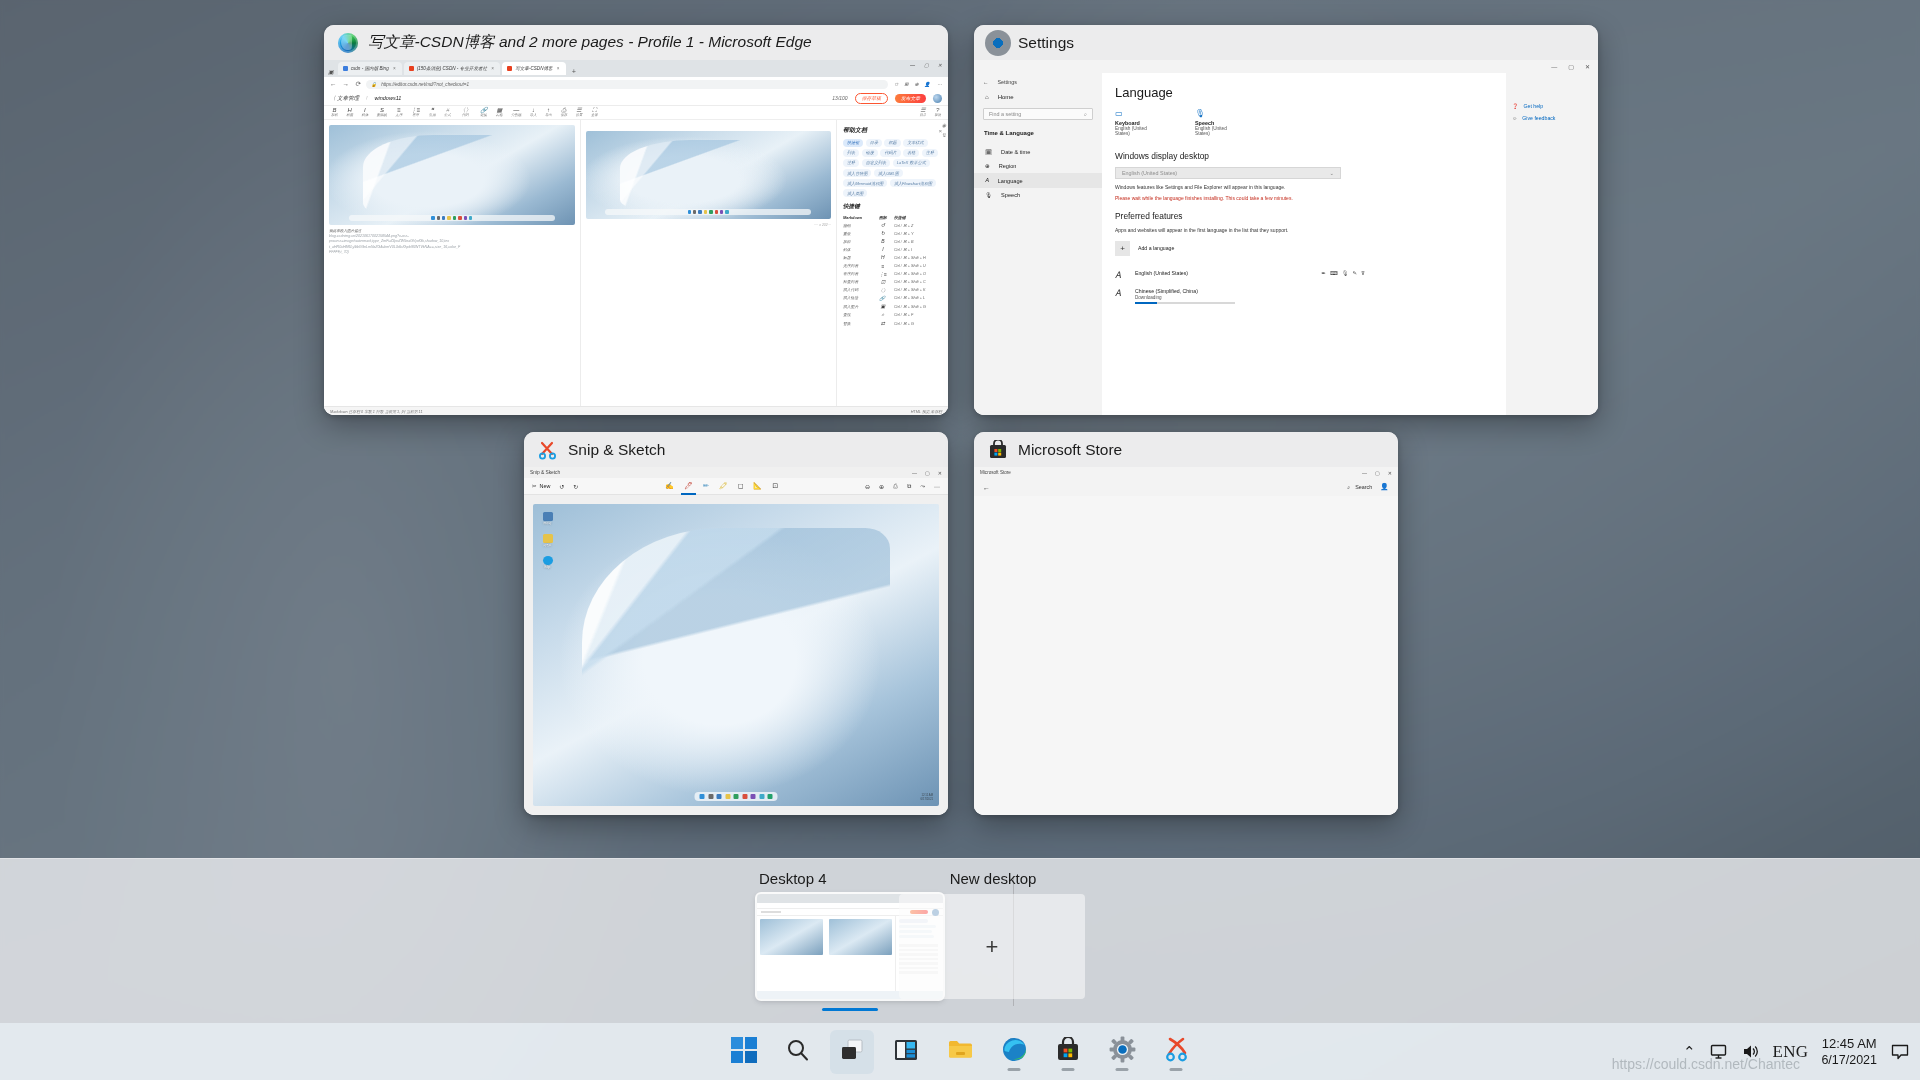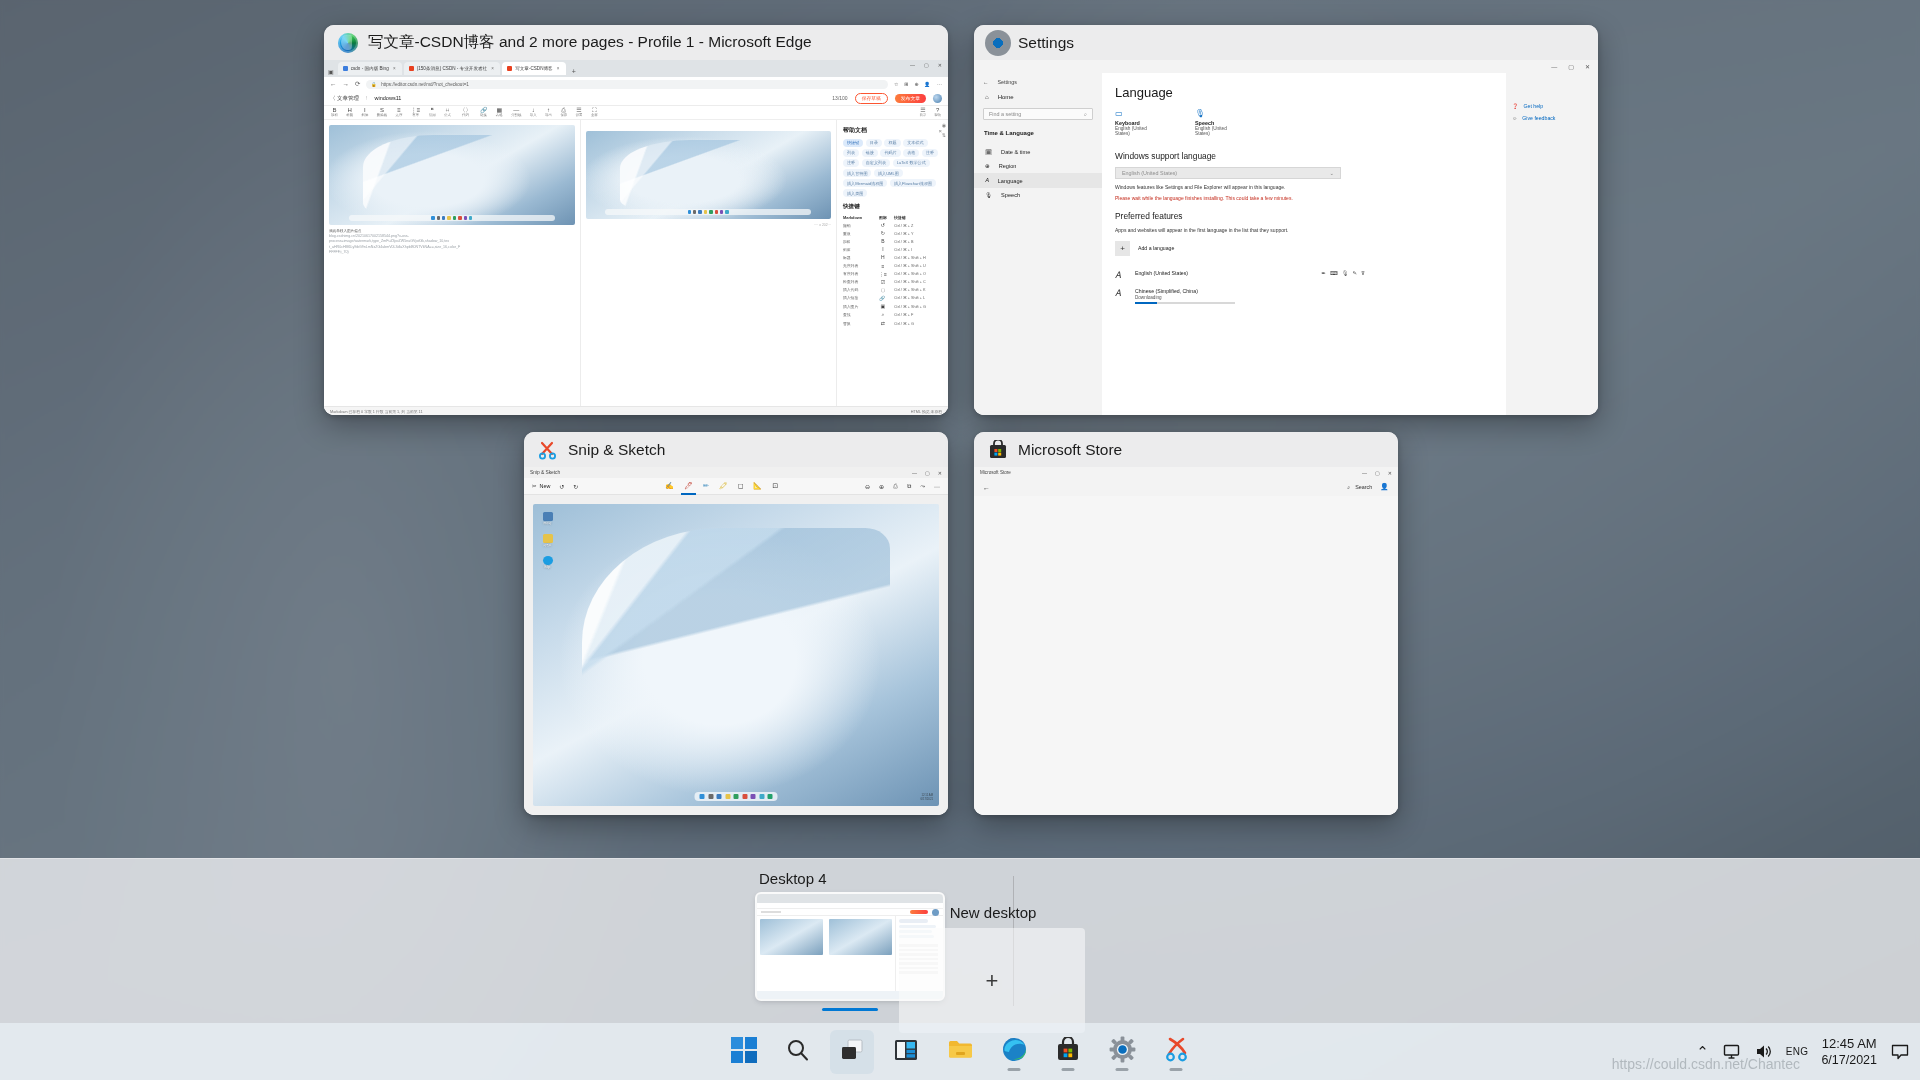--- a/index.html
+++ b/index.html
@@ -253,32 +253,32 @@
     display:flex; align-items:center;
   }
   #tb-center { position:absolute; left:50%; transform:translateX(-50%); display:flex; align-items:center; gap:10px; }
   .tb-btn { width:44px; height:44px; border-radius:6px; display:flex; align-items:center;
     justify-content:center; position:relative; }
   .tb-btn.active { background: rgba(210,222,232,.85); }
   .tb-ind { position:absolute; bottom:3px; left:50%; transform:translateX(-50%);
     width:13px; height:3px; border-radius:2px; background:#9aa2a9; }
   #tb-right { position:absolute; right:10px; display:flex; align-items:center; gap:13px; color:#1a1a1a; }
   .tray-ico { font-size:15px; color:#1a1a1a; display:flex; align-items:center; }
-  #tb-lang { font-size:10px; letter-spacing:.3px; }
+  #tb-lang { font-size:17px; letter-spacing:.3px;font-family:Liberation Serif, serif; }
   #tb-clock { font-size:13px; line-height:16px; text-align:center; }
   #tb-clock div:last-child { font-size:12.5px; }
   .watermark { position:absolute; right:120px; bottom:8px; font-size:14px; color:rgba(120,128,136,.45); }
 </style>
 </head>
 <body>
 
 <div id="desktop">
   <div id="taskview-scrim"></div>
 
-  <div class="win-card" style="left:324px; top:25px; width:624px; height:390px;">
+  <div class="win-card" style="left:324px; top:25px; width:624px; height:390px;font-style:italic;">
     <div class="win-titlebar">
       <span class="ico ico-edge"></span>
       <span class="win-title-text">写文章-CSDN博客 and 2 more pages - Profile 1 - Microsoft Edge</span>
     </div>
     <div class="win-body" style="height:355px;">
       <div class="edge-inner">
 
         <div class="edge-tabstrip">
           <span style="font-size:6px;color:#555;margin-right:2px;">▣</span>
           <div class="edge-tab">
@@ -613,21 +613,21 @@
                 <div class="qglyph">▭</div>
                 <div class="qt">Keyboard</div>
                 <div class="qs">English (United States)</div>
               </div>
               <div class="quick-item">
                 <div class="qglyph">🎙</div>
                 <div class="qt">Speech</div>
                 <div class="qs">English (United States)</div>
               </div>
             </div>
-            <div class="set-h2">Windows support language</div>
+            <div class="set-h2">Windows display desktop</div>
             <div class="set-select">
               <span>English (United States)</span>
               <span>⌄</span>
             </div>
             <div class="set-p">Windows features like Settings and File Explorer will appear in this language.</div>
             <div class="set-warn">Please wait while the language finishes installing. This could take a few minutes.</div>
             <div class="set-h2">Preferred features</div>
             <div class="set-p">Apps and websites will appear in the first language in the list that they support.</div>
             <div class="addlang">
               <span class="plusbox">+</span>
@@ -826,21 +826,21 @@
             </div>
           </div>
           <div class="t-taskline"></div>
         </div>
       </div>
       <div class="desk-underline"></div>
     </div>
 
     <div class="strip-divider" style="margin-left:70px;"></div>
 
-    <div class="desk-col" style="margin-left:-115px;margin-top:34px;">
+    <div class="desk-col" style="margin-left:-115px;">
       <div class="desk-label" style="text-align:center;">New desktop</div>
       <div class="desk-new">
         <span>+</span>
       </div>
     </div>
   </div>
 
   <div id="taskbar">
     <div id="tb-center">
 

